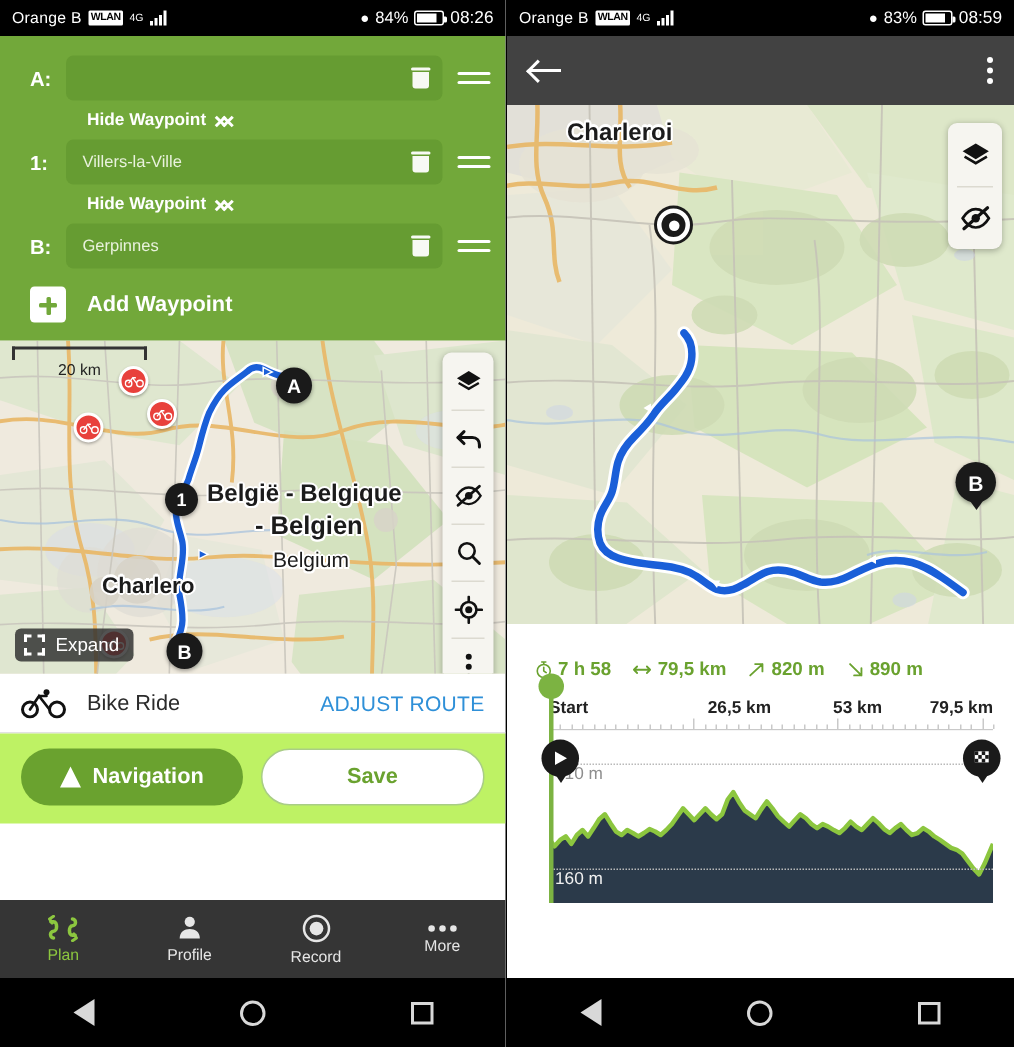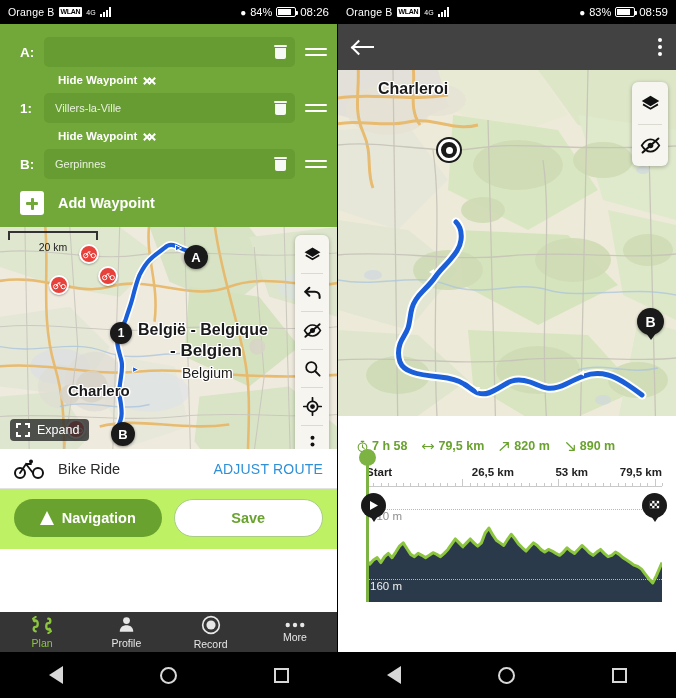--- a/index.html
+++ b/index.html
@@ -173,21 +173,21 @@
   }
   .btn.primary { background:#6aa22f; color:#fff; }
   .btn.secondary { background:#fff; color:#6aa22f; border:1.5px solid #a9cd86; }
   .nav-arrow {
     width:0;height:0;border-left:7px solid transparent;border-right:7px solid transparent;
     border-bottom:14px solid #fff;
   }
 
   
   .tabbar {
-    background:#353535; display:flex; height:40px; position:absolute;
+    background:#353535; display:flex; height:52px; position:absolute;
     bottom:46px; left:0; right:0;
   }
   .tab { flex:1; display:flex; flex-direction:column; align-items:center; justify-content:center; gap:3px; }
   .tab-label { font-size:10.5px; color:#e6e6e6; }
   .tab.active .tab-label { color:#8cc63f; }
   .navbar {
     background:#000; height:46px; position:absolute; bottom:0; left:0; right:0;
     display:flex; align-items:center; justify-content:space-around;
   }
   .nav-back { width:0;height:0;border-top:9px solid transparent;border-bottom:9px solid transparent;border-right:14px solid #d8d8d8;}

